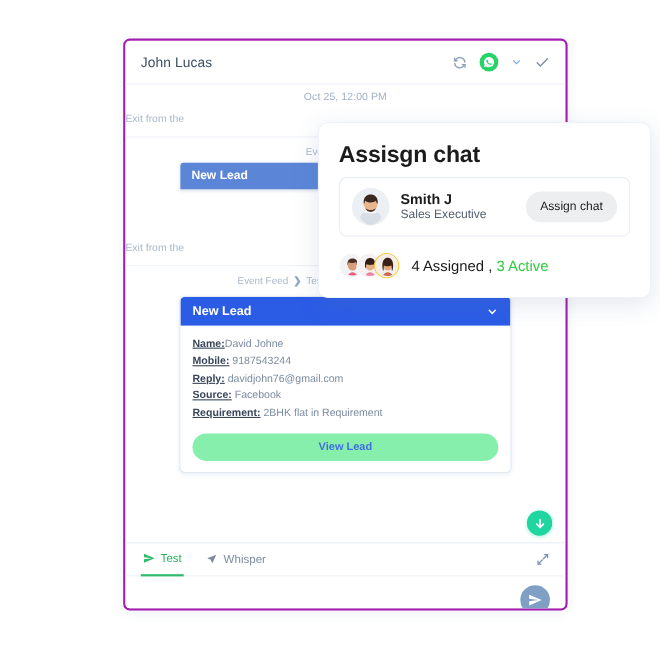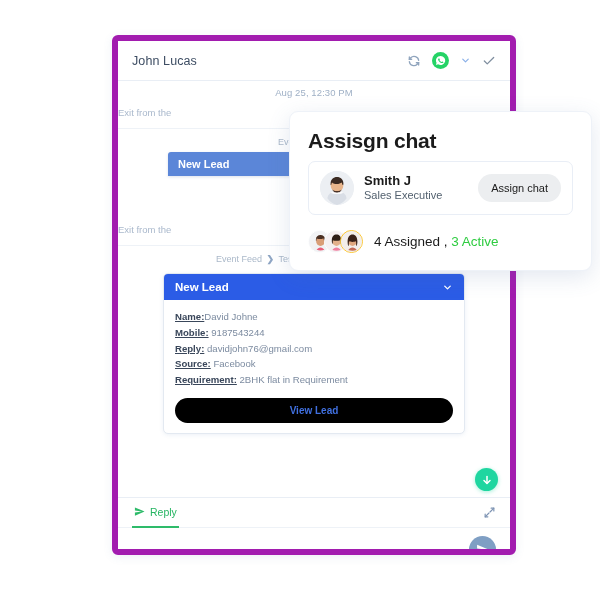--- a/index.html
+++ b/index.html
@@ -10,21 +10,21 @@
     overflow: hidden;
   }
   .stage { position: relative; width: 600px; height: 600px; }
 
   
   .chat-window {
     position: absolute;
     left: 112px; top: 35px;
     width: 404px; height: 520px;
     background: #ffffff;
-    border: 6px solid #a21caf;
+    border: 2px solid #a21caf;
     border-radius: 6px;
     box-shadow: 0 2px 10px rgba(70,110,170,.10);
     overflow: hidden;
   }
   .chat-header {
     height: 40px;
     display: flex; align-items: center;
     padding: 0 14px;
     border-bottom: 1px solid #e9eef5;
     background: #fff;
@@ -96,21 +96,21 @@
     display: flex; align-items: center;
     font-size: 11.5px; font-weight: bold;
   }
   .lead-card-head .chev-w { margin-left: auto; font-size: 10px; }
   .lead-card-body { padding: 9px 11px 10px; }
   .lead-row { font-size: 9.6px; color: #7c8ba0; line-height: 1.65; }
   .lead-row b { color: #39465a; font-weight: bold; text-decoration: underline; }
   .view-lead {
     margin-top: 10px;
     display: block; width: 100%;
-    background: #000000;
+    background: #86efac;
     border: none; border-radius: 14px;
     padding: 7px 0;
     color: #4070e0; font-size: 10px; font-weight: bold;
     font-family: "Liberation Sans", sans-serif;
     cursor: pointer;
   }
 
   .scroll-btn {
     position: absolute; right: 12px; bottom: 6px;
     width: 23px; height: 23px; border-radius: 50%;
@@ -221,21 +221,21 @@
         <span class="ic ic-check">
           <svg viewBox="0 0 24 24" width="14" height="14" fill="none" stroke="currentColor" stroke-width="2.2" stroke-linecap="round" stroke-linejoin="round">
               <polyline points="20 6 9 17 4 12"></polyline>
             </svg>
         </span>
       </div>
     </div>
 
     <div class="chat-body">
 
-      <div class="ts">Aug 25, 12:30 PM</div>
+      <div class="ts">Oct 25, 12:00 PM</div>
 
       <div class="sys-row">
         <span class="sys-text">Exit from the</span>
       </div>
       <div class="hr-line"></div>
 
       <div class="feed-line">
         <span>Event Feed</span>
         <span class="feed-sep">❯</span>
         <span>Te</span>
@@ -301,23 +301,31 @@
 
     <div class="composer">
       <div class="composer-tabs">
 
         <div class="c-tab active">
           <span>
             <svg viewBox="0 0 24 24" width="11" height="11" fill="#2ebb6a">
                 <path d="M2 21l21-9L2 3v7l15 2-15 2z"></path>
               </svg>
           </span>
-          <span>Reply</span>
-        </div>
-
+          <span>Test</span>
+        </div>
+
+        <div class="c-tab">
+          <span>
+            <svg viewBox="0 0 24 24" width="11" height="11" fill="#7d8ca0">
+                <path d="M21 3L3 10l7 3 3 7 8-17zM10 13l4-4"></path>
+              </svg>
+          </span>
+          <span>Whisper</span>
+        </div>
 
         <span class="expand-ic">
           <svg viewBox="0 0 24 24" width="13" height="13" fill="none" stroke="currentColor" stroke-width="2.2" stroke-linecap="round" stroke-linejoin="round">
               <polyline points="15 4 20 4 20 9"></polyline>
               <polyline points="9 20 4 20 4 15"></polyline>
               <line x1="20" y1="4" x2="13" y2="11"></line>
               <line x1="4" y1="20" x2="11" y2="13"></line>
             </svg>
         </span>
       </div>

